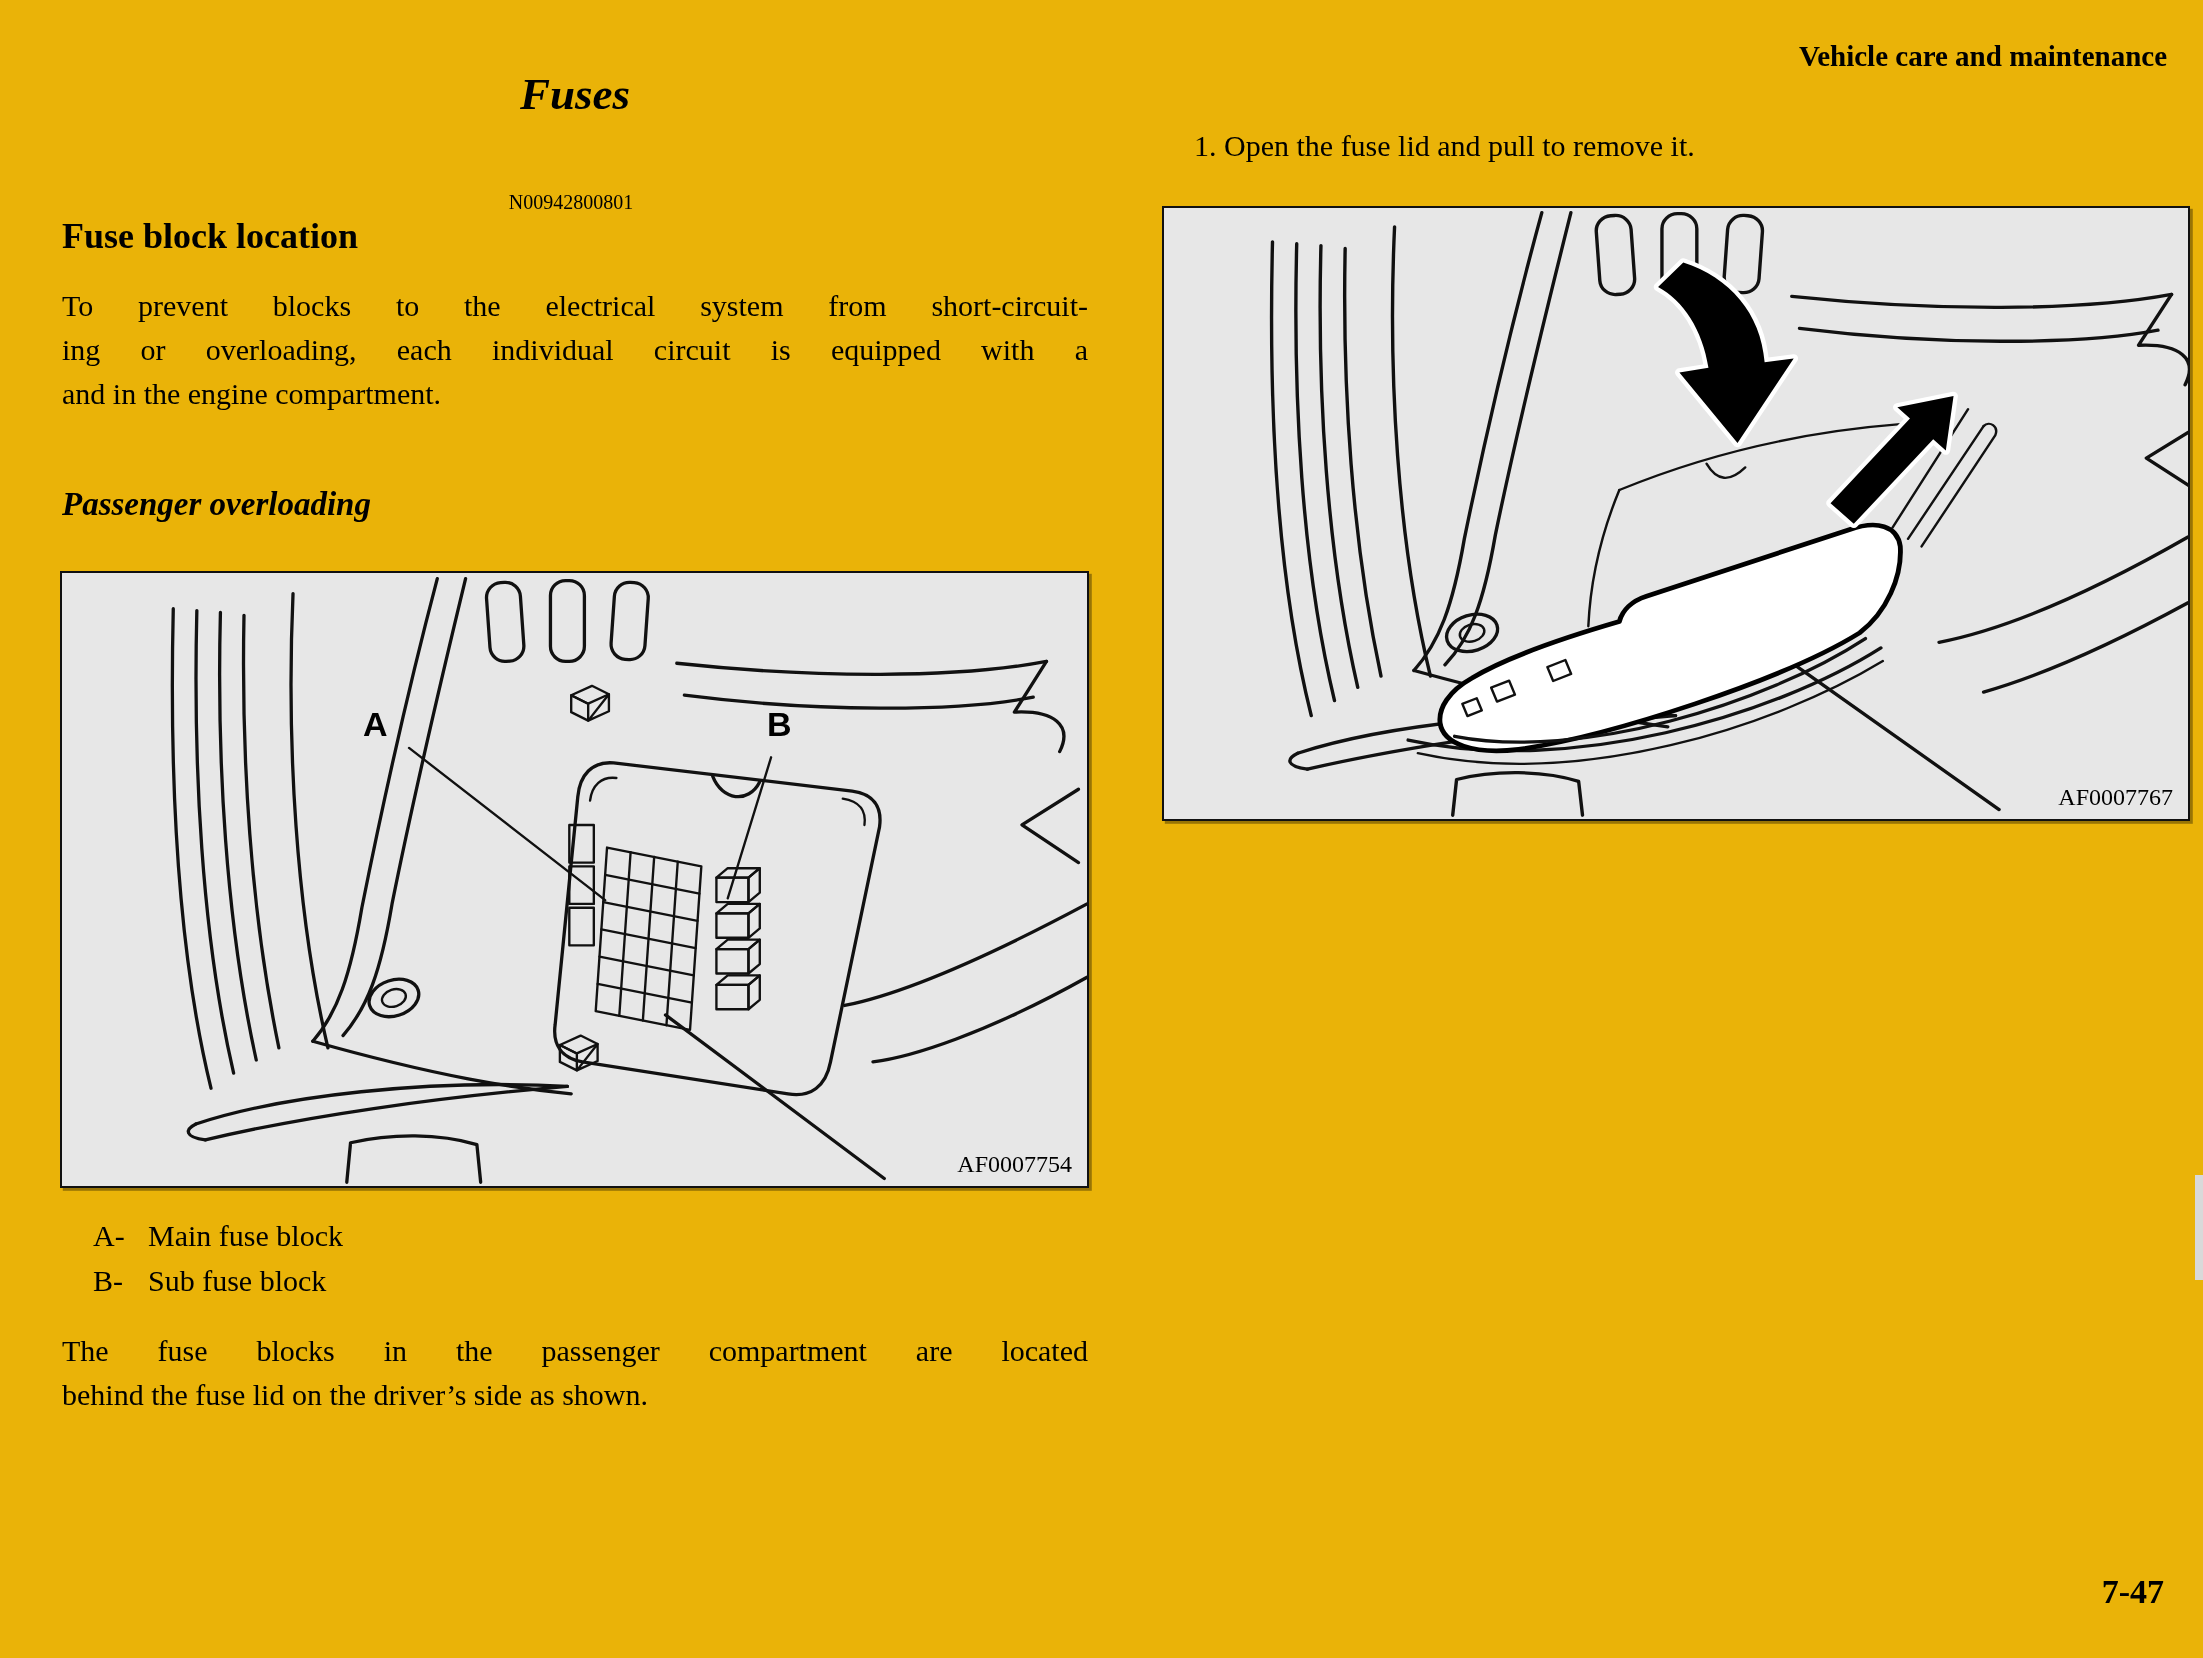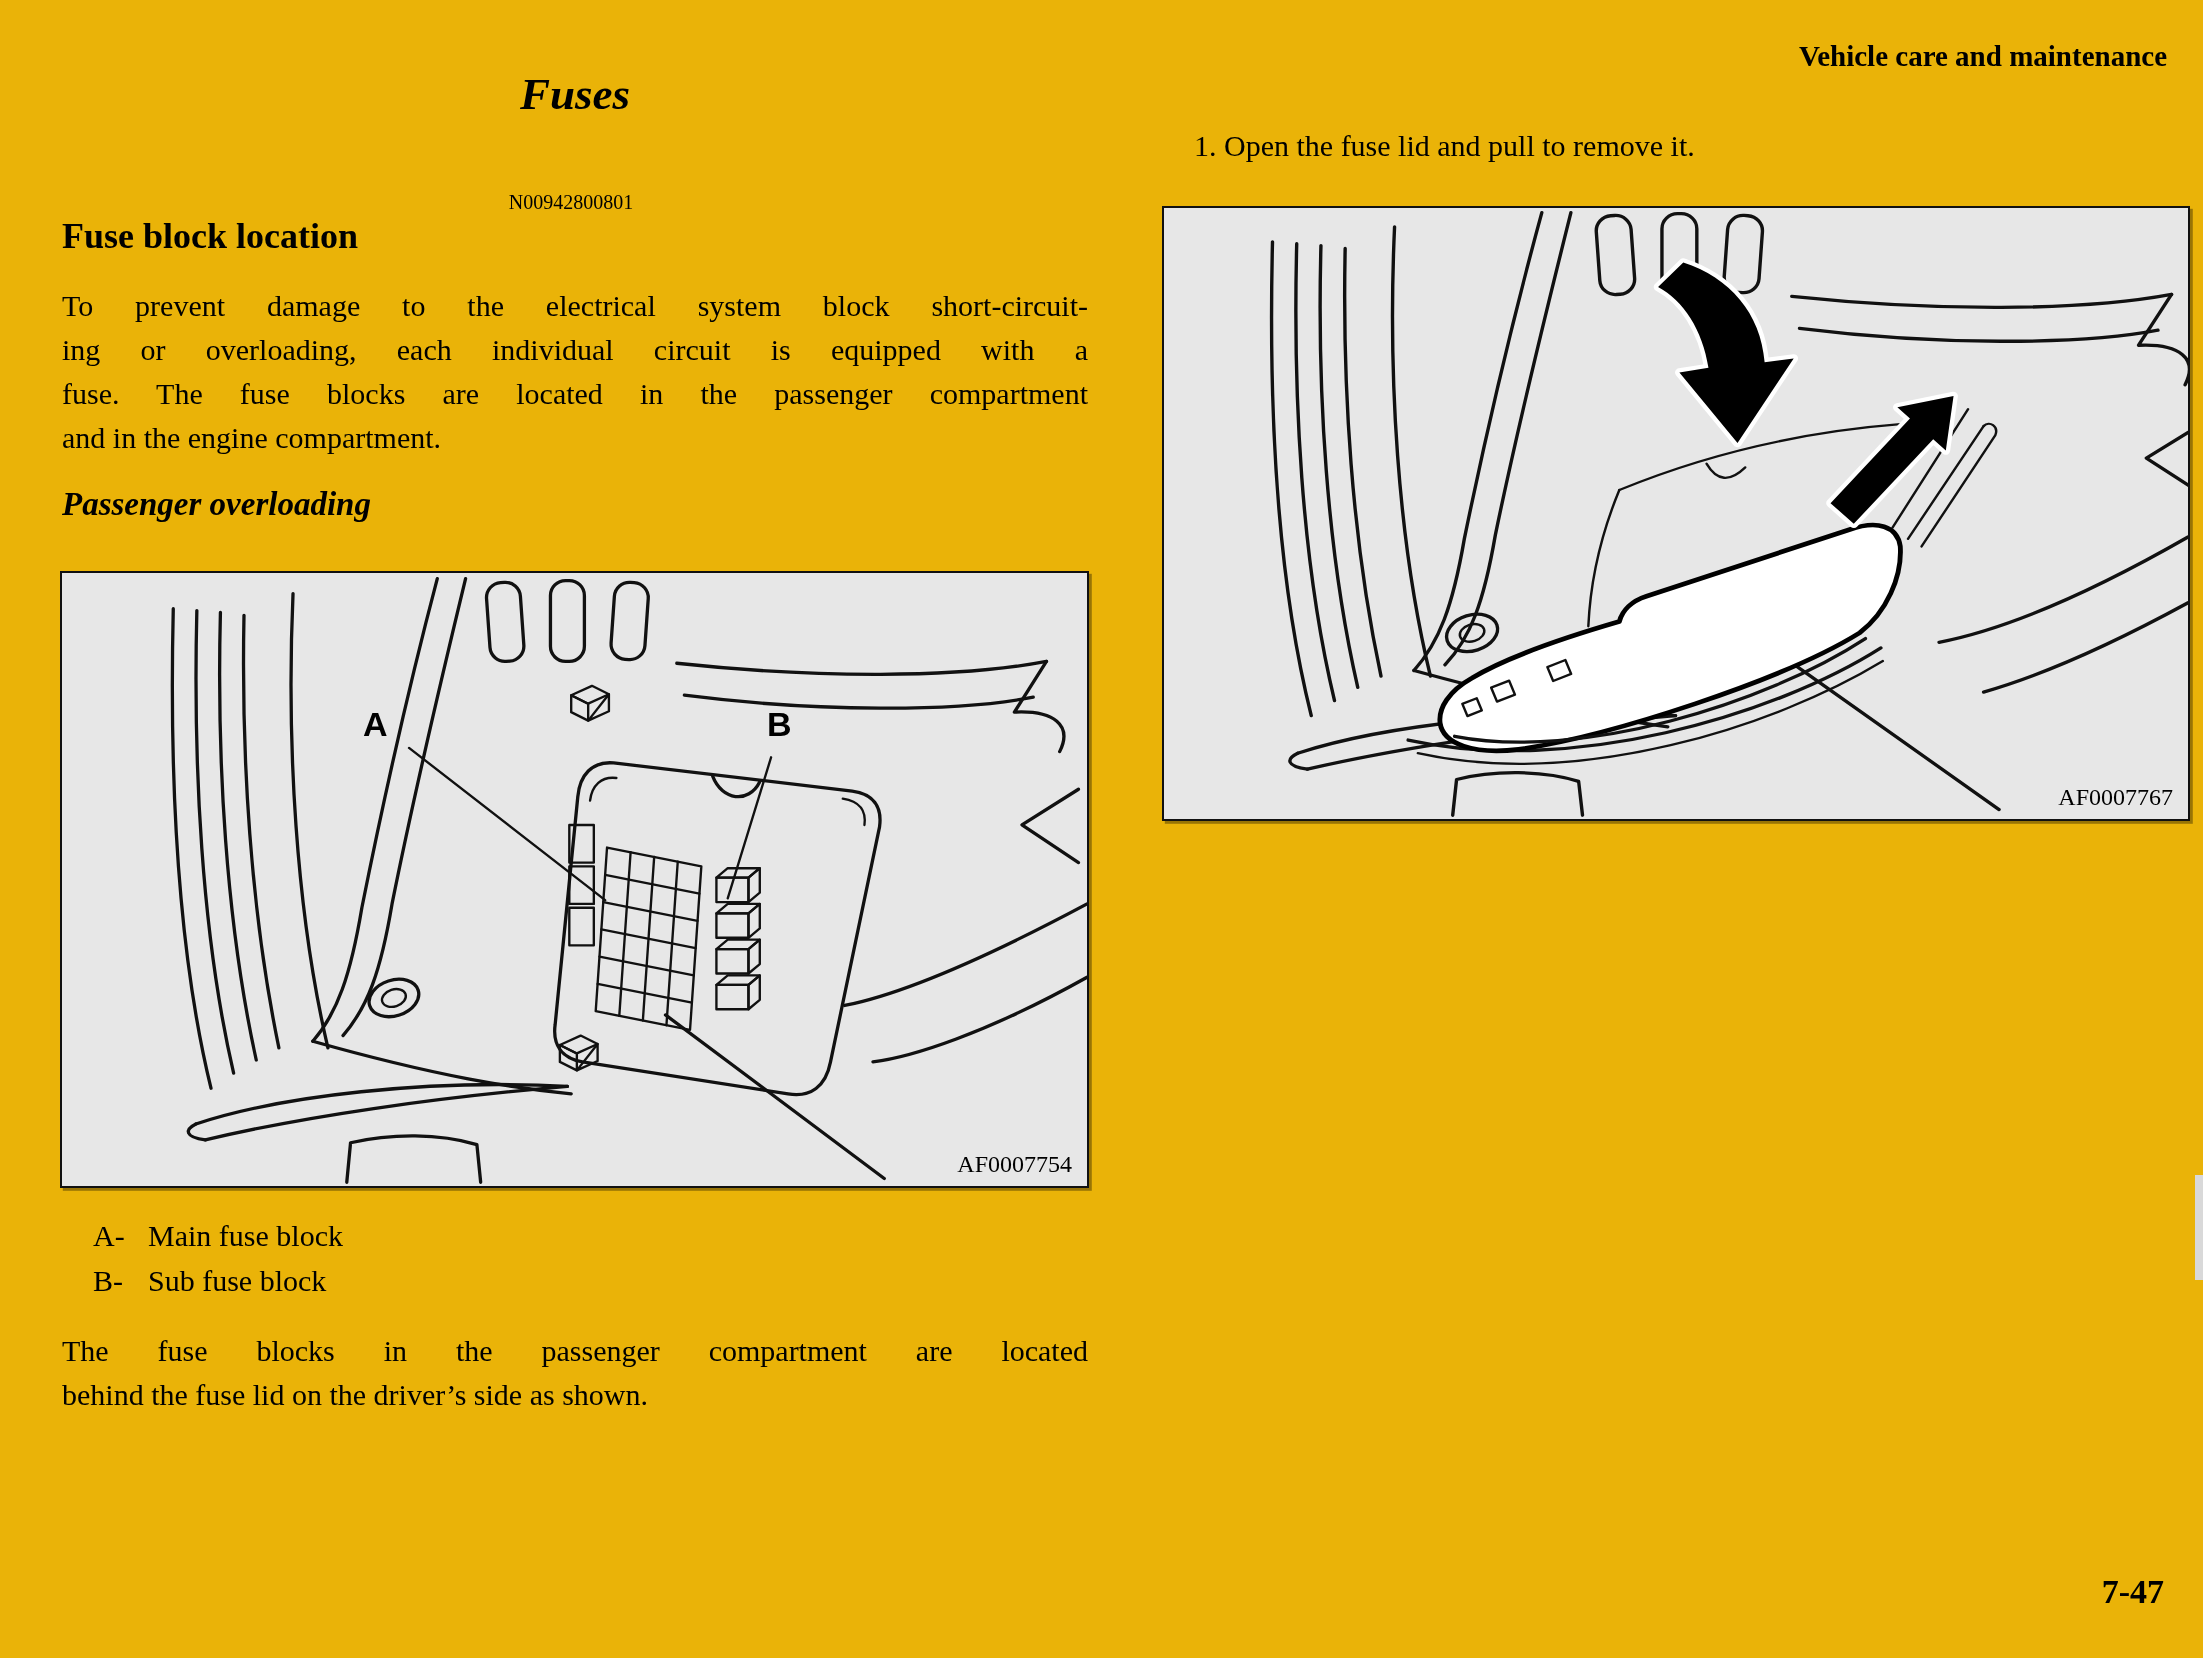--- a/index.html
+++ b/index.html
@@ -43,23 +43,22 @@
 
   <div class="section-header">Vehicle care and maintenance</div>
 
   <div class="title">Fuses</div>
 
   <div class="refcode">N00942800801</div>
 
   <div class="heading">Fuse block location</div>
 
   <div class="para" style="top:284px;">
-    <div class="jline">To prevent damage to the electrical system block short-circuit-</div>
+    <div class="jline">To prevent blocks to the electrical system from short-circuit-</div>
     <div class="jline">ing or overloading, each individual circuit is equipped with a</div>
-    <div class="jline">fuse. The fuse blocks are located in the passenger compartment</div>
     <div>and in the engine compartment.</div>
   </div>
 
   <div class="subheading">Passenger overloading</div>
 
   <div class="fig" style="left:60px;top:571px;width:1029px;height:617px;">
     <svg viewBox="0 0 1087 652" preserveAspectRatio="none">
       <defs>
         <g id="cube754" class="lineart thin">
           <path d="M0,10 L22,0 L40,9 L18,19 Z"></path>

